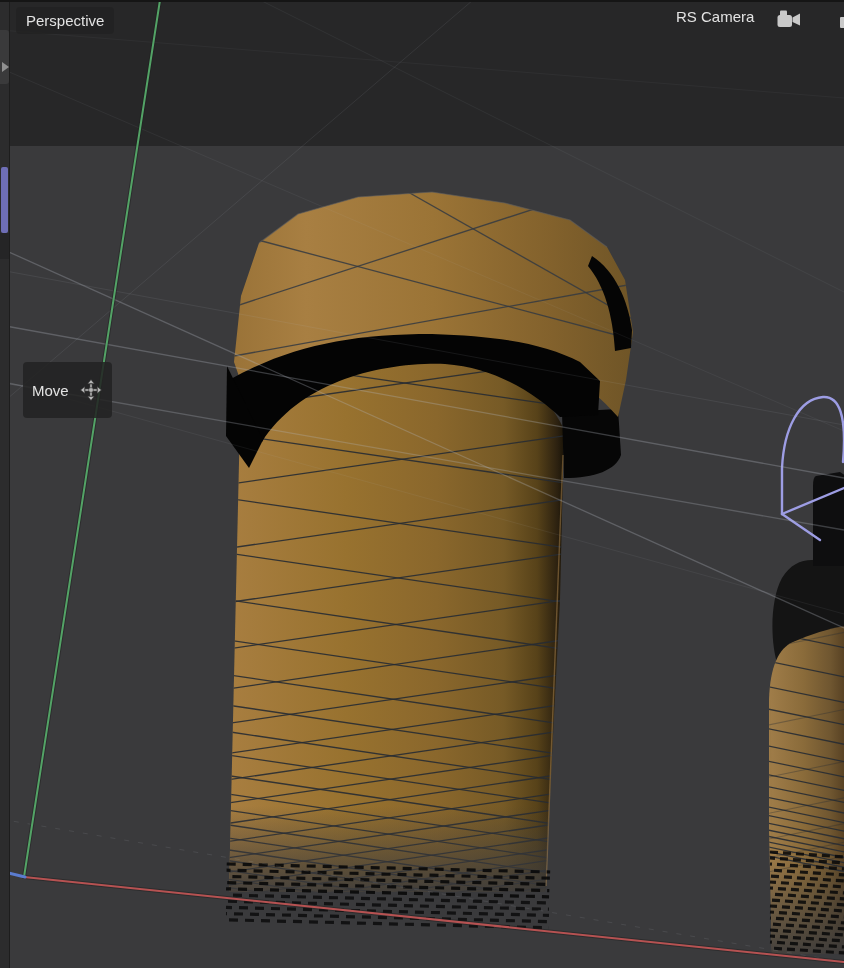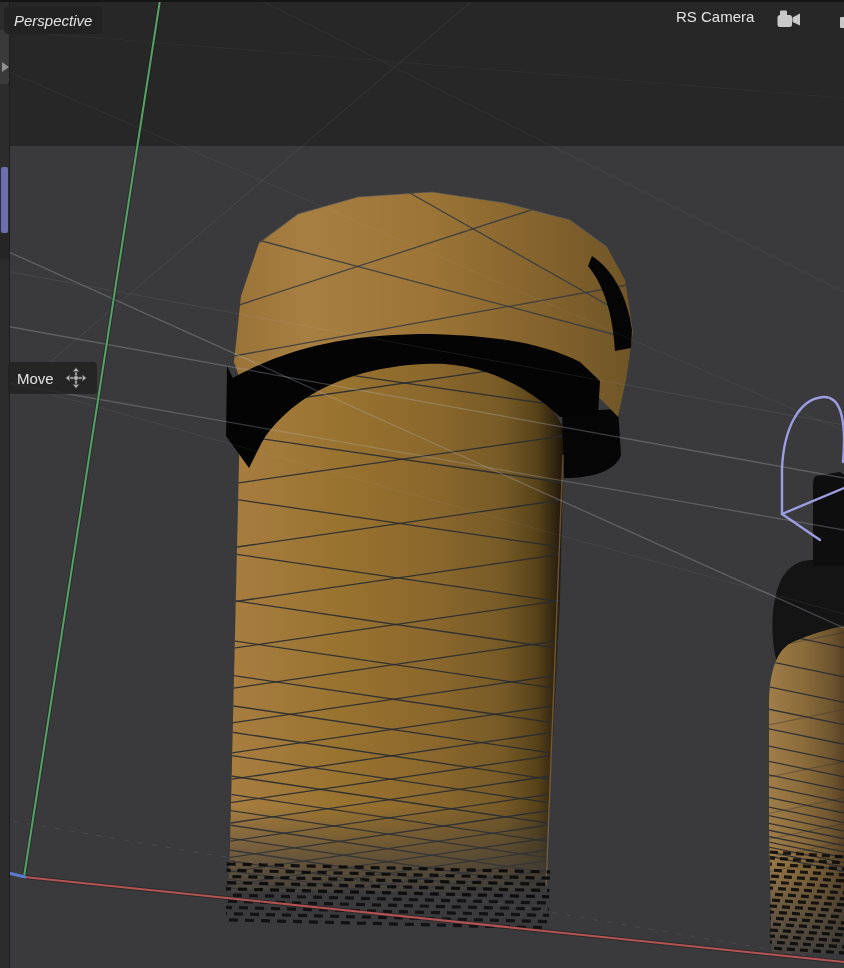--- a/index.html
+++ b/index.html
@@ -17,23 +17,23 @@
   .strip-tab{position:absolute;left:0;top:30px;width:9px;height:54px;background:var(--panel-tab,#3a3a3b);border-radius:0 3px 3px 0;}
   .strip-arrow{position:absolute;left:2px;top:62px;width:0;height:0;border-left:7px solid #909090;border-top:5px solid transparent;border-bottom:5px solid transparent;}
   .strip-scrollbar{position:absolute;left:1px;top:167px;width:7px;height:66px;background:var(--scrollbar-accent,#6e6eb6);border-radius:2px;}
   .strip-block{position:absolute;left:0;top:233px;width:9px;height:26px;background:#252526;}
   
   .hud-label{
     position:absolute;display:flex;align-items:center;gap:10px;
     background:var(--label-bg,rgba(34,34,34,0.85));color:var(--label-text,#e3e3e3);
     font-size:15px;line-height:1;border-radius:4px;padding:6px 10px;
   }
-  .perspective-label{left:4px;top:7px;font-style:italic;}
+  .perspective-label{left:16px;top:7px;}
   .camera-hud{left:676px;top:8px;display:flex;align-items:flex-start;gap:22px;position:absolute;color:var(--label-text,#e3e3e3);font-size:15px;}
-  .move-tooltip{left:8px;top:362px;padding:4px 9px;}
+  .move-tooltip{left:23px;top:362px;padding:16px 9px;}
   .icon{display:inline-block;line-height:0;}
   .edge-icon-sliver{position:absolute;left:840px;top:17px;width:4px;height:11px;background:var(--icon-gray,#c9c9c9);border-radius:1px 0 0 1px;}
 </style>
 </head>
 <body>
 
 <div class="stage">
 
   <div class="top-band"></div>
 

